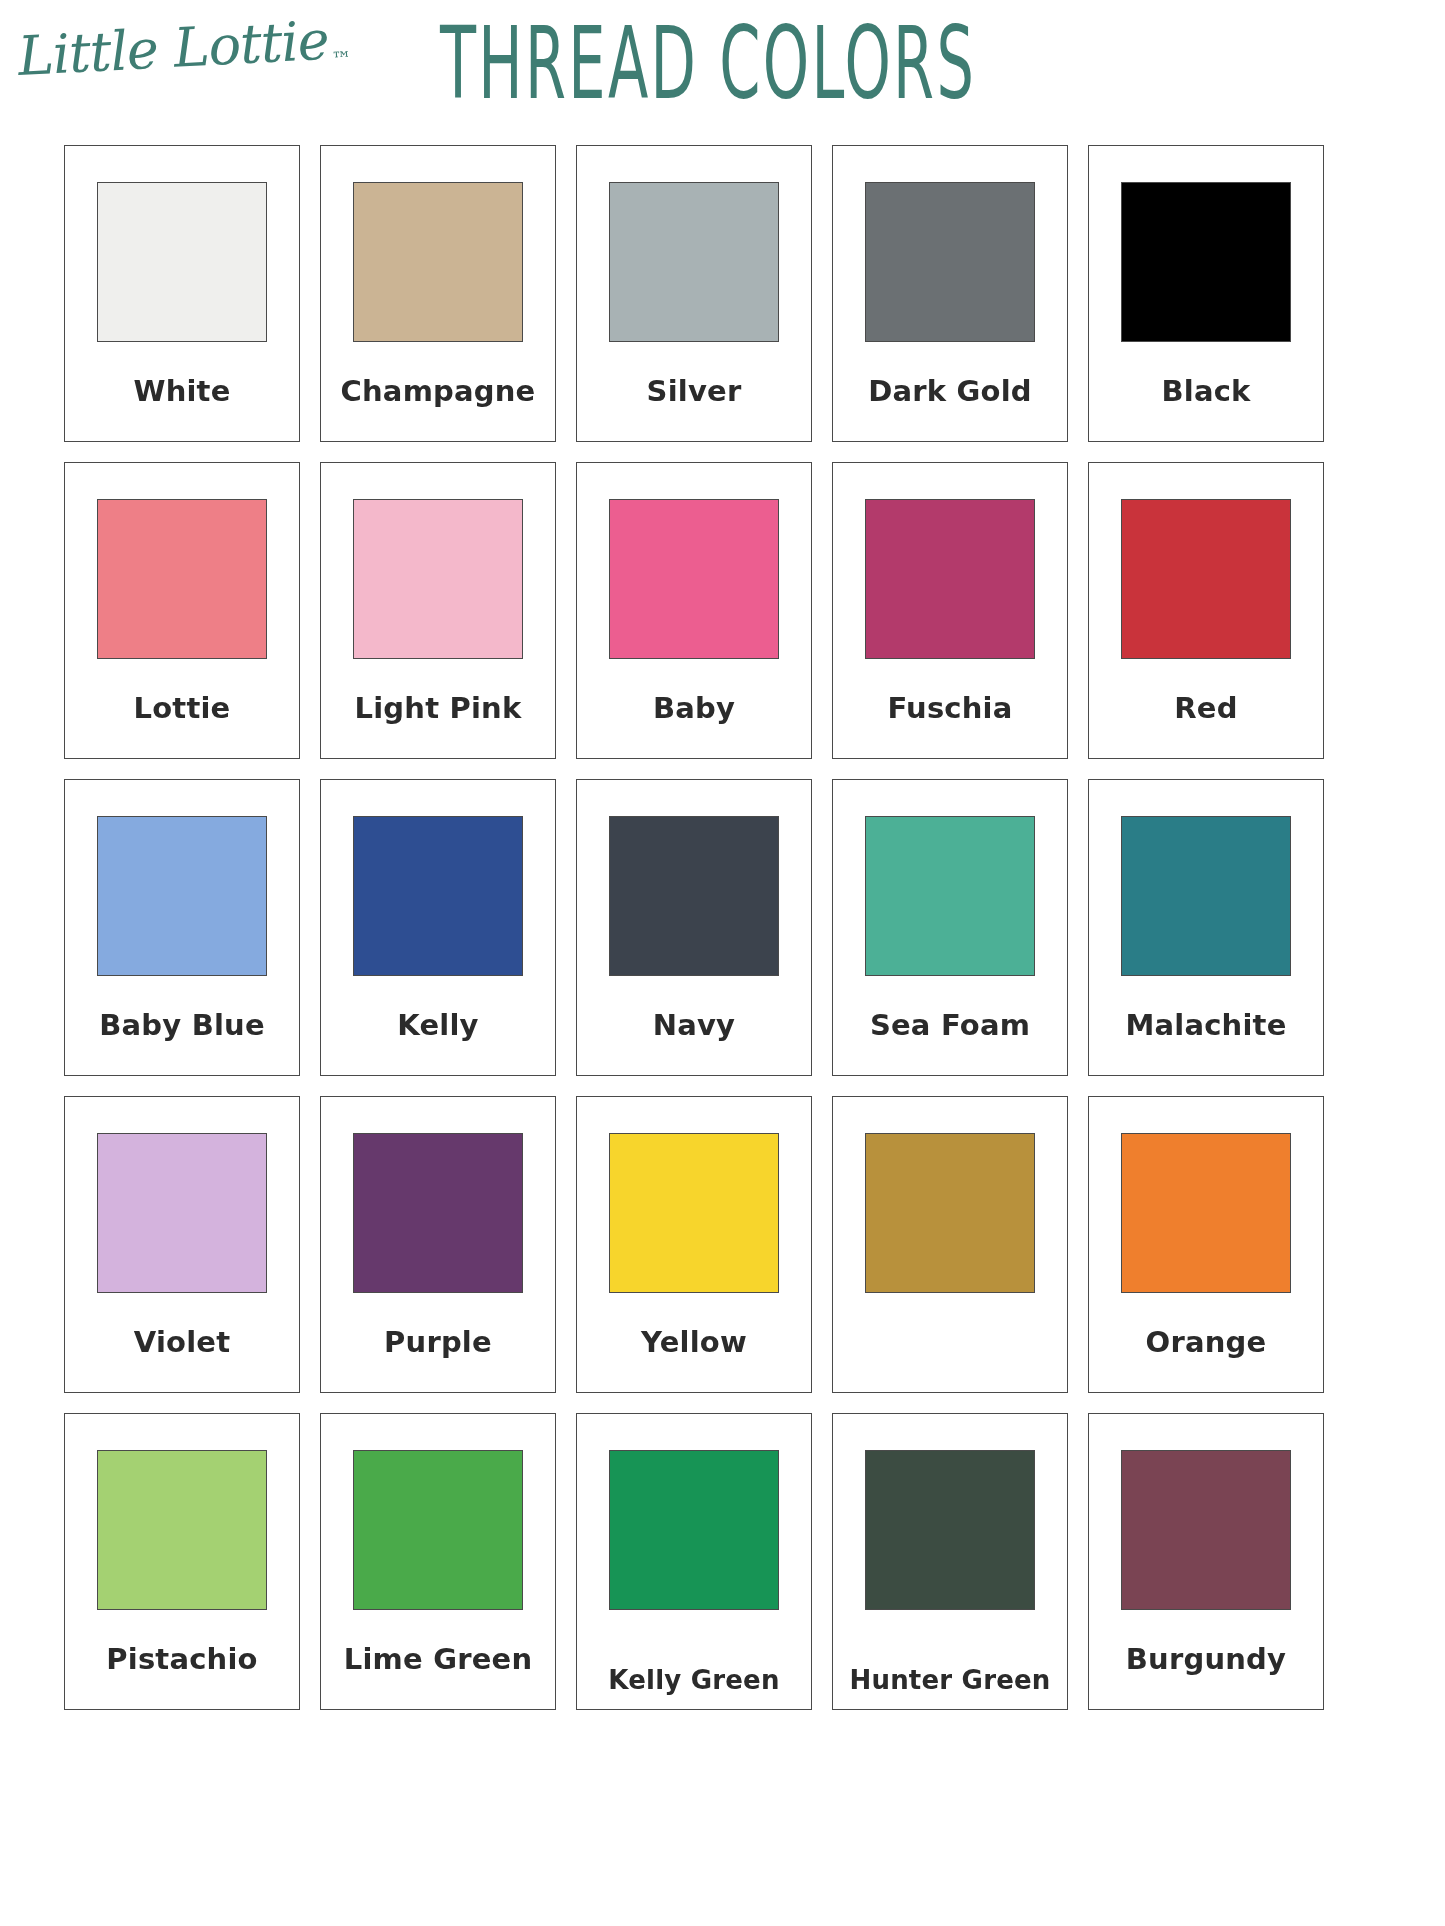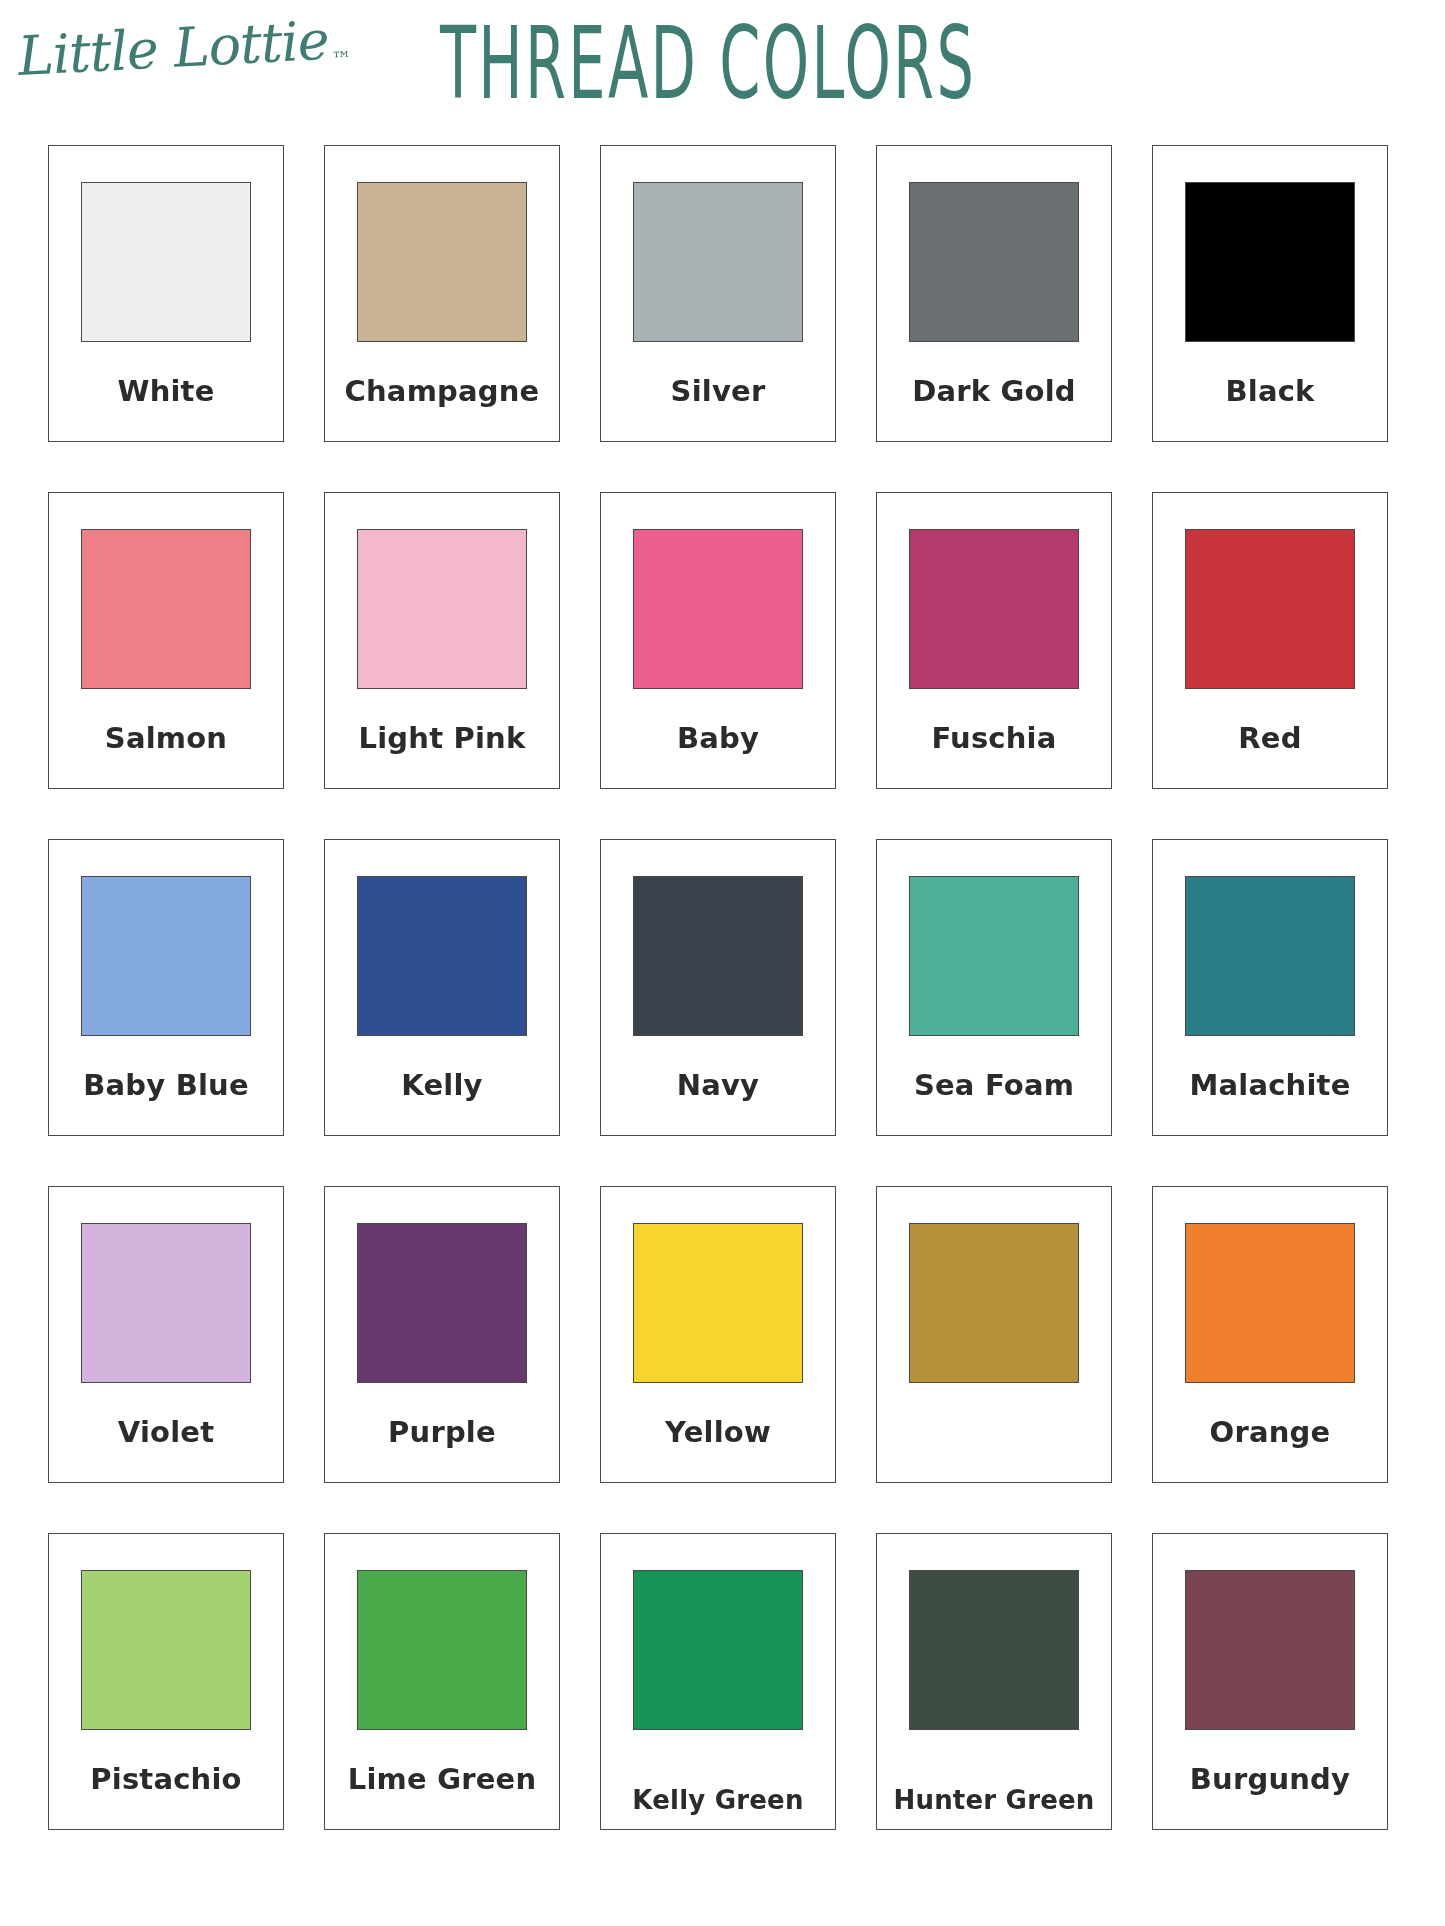--- a/index.html
+++ b/index.html
@@ -59,27 +59,28 @@
     letter-spacing: 3px;
     transform: scaleX(0.78) scaleY(1.18);
     transform-origin: left top;
     white-space: nowrap;
   }
 
   
   .swatch-grid {
     position: absolute;
     top: 145px;
-    left: 48px;
+    left: 64px;
     width: 1350px;
     display: grid;
     grid-template-columns: repeat(5, 236px);
     grid-auto-rows: 297px;
     column-gap: 40px;
     row-gap: 50px;
+    gap: 20px;
   }
 
   .swatch-card {
     width: 236px;
     height: 297px;
     border: 1.5px solid #4a4a4a;
     background: #ffffff;
     box-sizing: border-box;
     display: flex;
     flex-direction: column;
@@ -139,21 +140,21 @@
     <div class="swatch-card">
       <div class="swatch-chip" style="background: rgb(107, 112, 115);"></div>
       <div class="swatch-label">Dark Gold</div>
     </div>
     <div class="swatch-card">
       <div class="swatch-chip" style="background: rgb(0, 0, 0);"></div>
       <div class="swatch-label">Black</div>
     </div>
     <div class="swatch-card">
       <div class="swatch-chip" style="background: rgb(238, 127, 135);"></div>
-      <div class="swatch-label">Salmon</div>
+      <div class="swatch-label">Lottie</div>
     </div>
     <div class="swatch-card">
       <div class="swatch-chip" style="background: rgb(244, 184, 203);"></div>
       <div class="swatch-label">Light Pink</div>
     </div>
     <div class="swatch-card">
       <div class="swatch-chip" style="background: rgb(236, 94, 144);"></div>
       <div class="swatch-label">Baby</div>
     </div>
     <div class="swatch-card">

